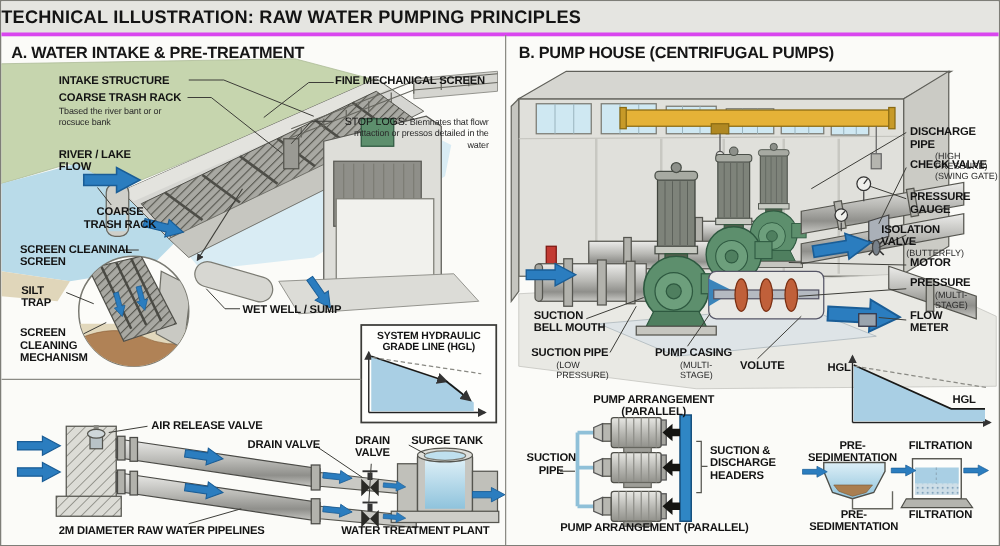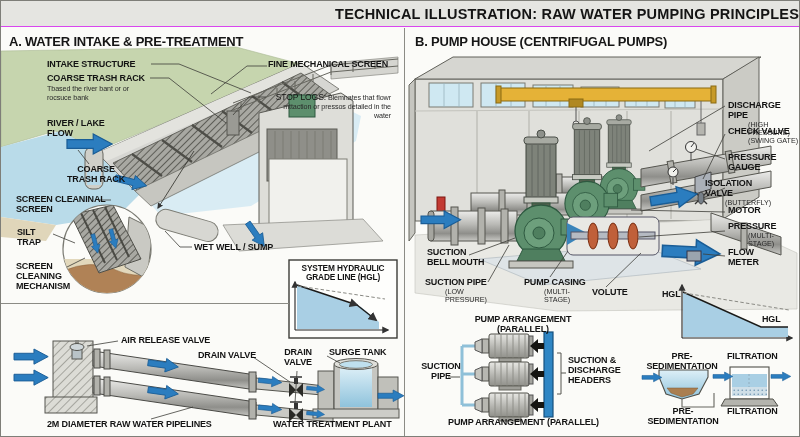--- a/index.html
+++ b/index.html
@@ -1,19 +1,19 @@
 <!DOCTYPE html>
 <html><head>
 <meta charset="utf-8">
 <style>
   html,body{margin:0;padding:0;background:#ccc;}
   .stage{position:relative;width:800px;height:437px;background:#fbfbf8;border:1px solid #7e7e78;
          font-family:"Liberation Sans",sans-serif;overflow:hidden;box-sizing:border-box;}
   .titlebar{position:absolute;left:0;top:0;width:100%;height:25px;background:#e5e5e1;
-            border-bottom:1px solid #d946ef;display:flex;align-items:center;justify-content:flex-end;}
+            border-bottom:3px solid #d946ef;display:flex;align-items:center;justify-content:flex-start;}
   .titlebar span{font-weight:bold;font-size:14.5px;letter-spacing:.2px;color:#141414;}
   .svgL{position:absolute;left:0;top:0;}
   .sec-title{position:absolute;font-weight:bold;font-size:13px;color:#161616;letter-spacing:-0.2px;white-space:nowrap;}
   .lbl{position:absolute;font-weight:bold;font-size:9px;line-height:1.1;color:#131313;letter-spacing:-0.15px;}
   .ctr{text-align:center;}
   .rt{text-align:right;}
   .note{position:absolute;font-weight:normal;font-size:7.2px;line-height:1.22;color:#2a2a2a;letter-spacing:-0.1px;}
   .callout .l{display:block;}
   .callout .s{display:block;font-weight:normal;font-size:7.2px;color:#2a2a2a;letter-spacing:0;margin-left:20px;}
   .slbl{font-weight:normal;font-size:8.5px;color:#131313;}

